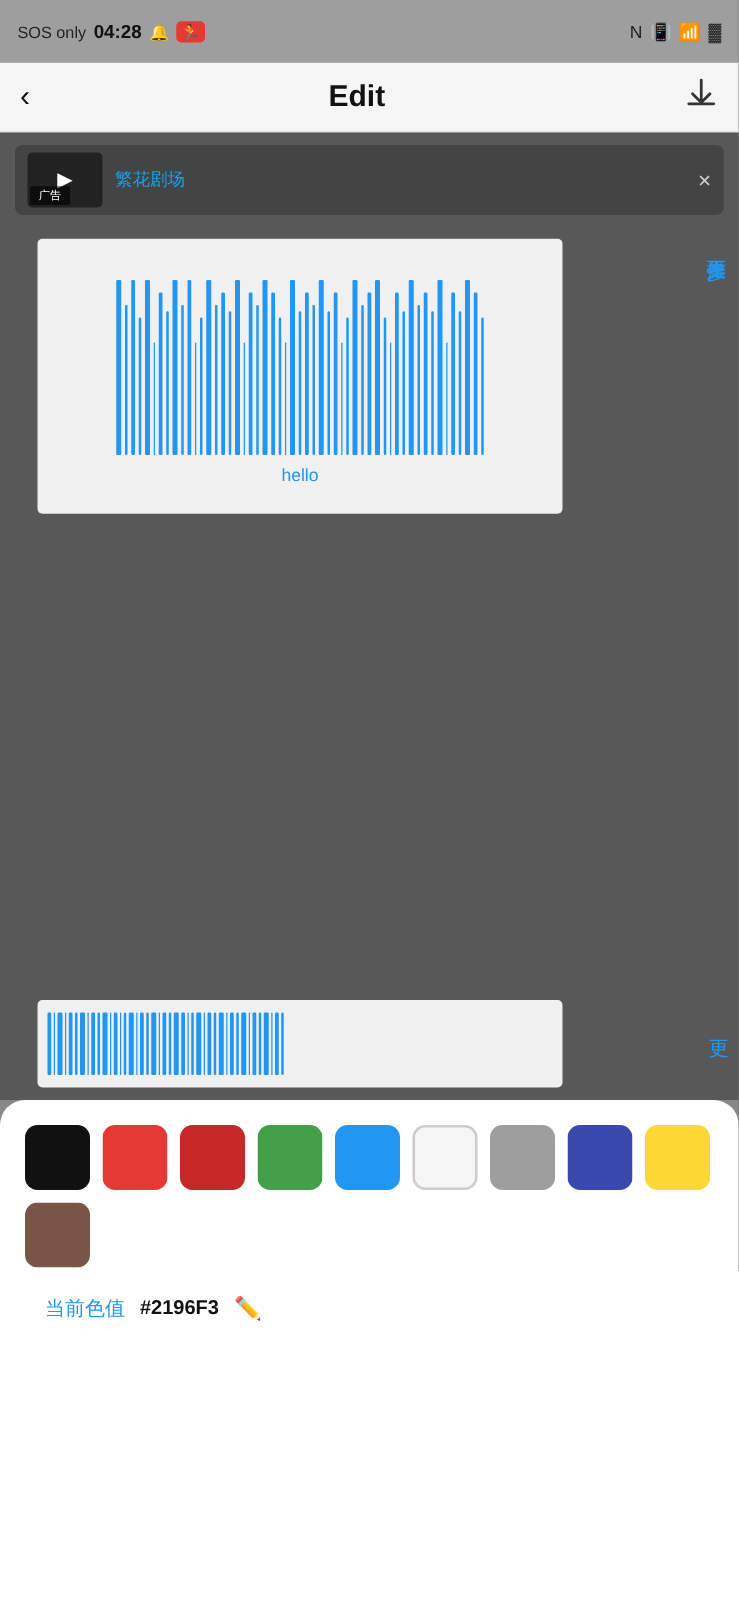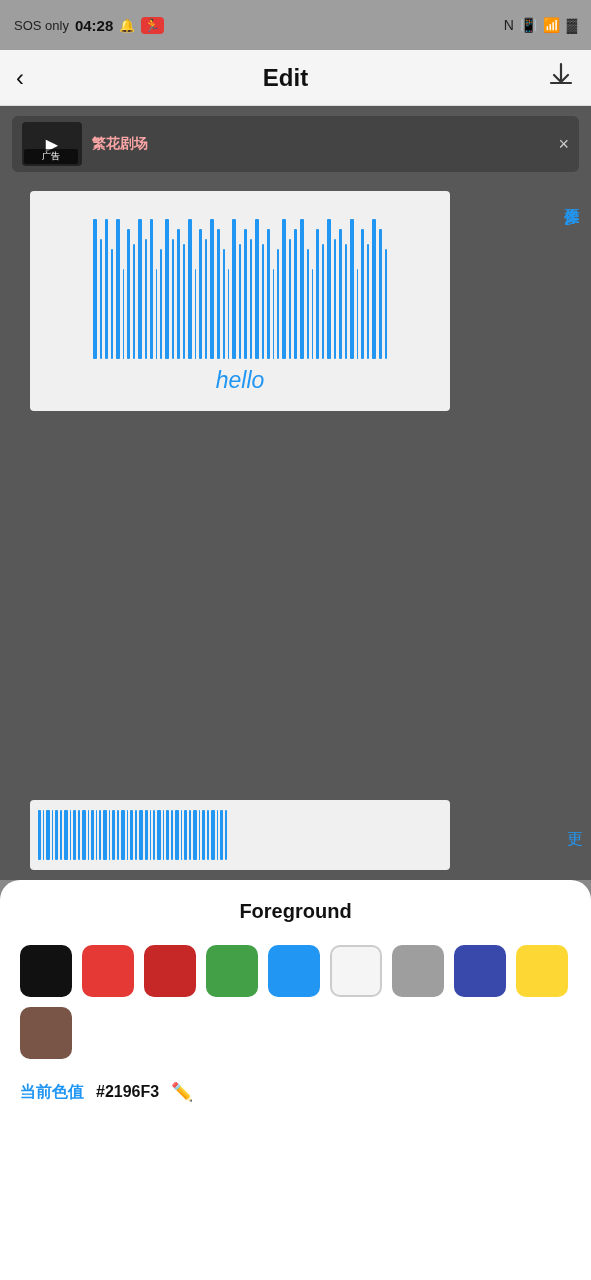--- a/index.html
+++ b/index.html
@@ -114,30 +114,30 @@
       color: #fff;
       font-size: 16px;
     }
     .ad-thumb-label {
       position: absolute;
       bottom: 2px;
       left: 2px;
       background: rgba(0,0,0,0.6);
       color: #fff;
       font-size: 9px;
-      padding: 1px 18px;
+      padding: 1px 7px;
       border-radius: 2px;
     }
     .ad-text {
       flex: 1;
     }
     .ad-title {
-      color: #fca5a5;
+      color: #0ea5e9;
       font-size: 14px;
-      font-weight: 700;
+      font-weight: 400;
     }
     .ad-subtitle {
       color: #ccc;
       font-size: 11px;
       margin-top: 2px;
       white-space: nowrap;
       overflow: hidden;
       text-overflow: ellipsis;
     }
     .ad-close {
@@ -166,23 +166,22 @@
       gap: 3px;
       height: 150px;
       align-items: flex-end;
     }
     .bar {
       background: #2196F3;
       border-radius: 1px;
     }
     .barcode-text {
       color: #2196F3;
-      font-size: 23px;
+      font-size: 14px;
       margin-top: 8px;
-      font-style: italic;
     }
 
     
     .side-label {
       position: absolute;
       right: 8px;
       top: 90px;
       color: #2196F3;
       font-size: 16px;
       writing-mode: vertical-rl;
@@ -258,21 +257,22 @@
     
     .current-color-row {
       display: flex;
       align-items: center;
       gap: 12px;
       margin-bottom: 20px;
     }
     .current-color-label {
       color: #2196F3;
       font-size: 16px;
-      font-weight: 700;
+      font-weight: 400;
+      margin-left: 16px;
     }
     .current-color-value {
       color: #111;
       font-size: 16px;
       font-weight: 600;
     }
     .edit-icon {
       color: #2196F3;
       font-size: 18px;
       cursor: pointer;
@@ -510,21 +510,20 @@
       <div style="width: 1px; height: 50px; background: rgb(33, 150, 243); border-radius: 1px; flex-shrink: 0;"></div>
       <div style="width: 3px; height: 50px; background: rgb(33, 150, 243); border-radius: 1px; flex-shrink: 0;"></div>
       <div style="width: 2px; height: 50px; background: rgb(33, 150, 243); border-radius: 1px; flex-shrink: 0;"></div>
     </div>
   <div class="side-label2">更</div>
 
 </div>
 
 <div class="bottom-sheet">
 
-  <div class="sheet-title">Foreground</div>
 
   <div class="color-swatches" id="swatches-container">
       <div class="swatch" style="background: rgb(17, 17, 17);"></div>
       <div class="swatch" style="background: rgb(229, 57, 53);"></div>
       <div class="swatch" style="background: rgb(198, 40, 40);"></div>
       <div class="swatch" style="background: rgb(67, 160, 71);"></div>
       <div class="swatch selected" style="background: rgb(33, 150, 243);"></div>
       <div class="swatch" style="background: rgb(245, 245, 245); border: 2px solid rgb(204, 204, 204);"></div>
       <div class="swatch" style="background: rgb(158, 158, 158);"></div>
       <div class="swatch" style="background: rgb(57, 73, 171);"></div>

